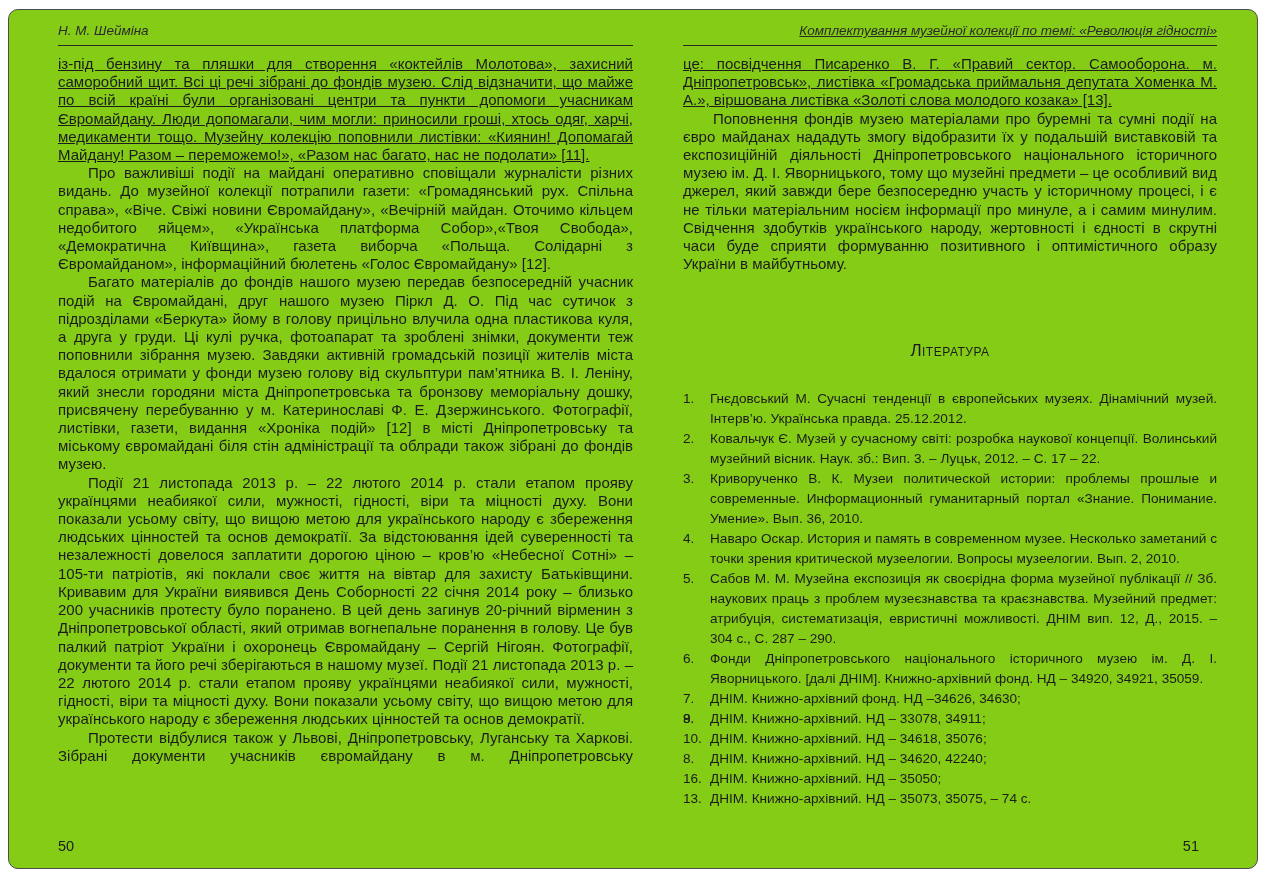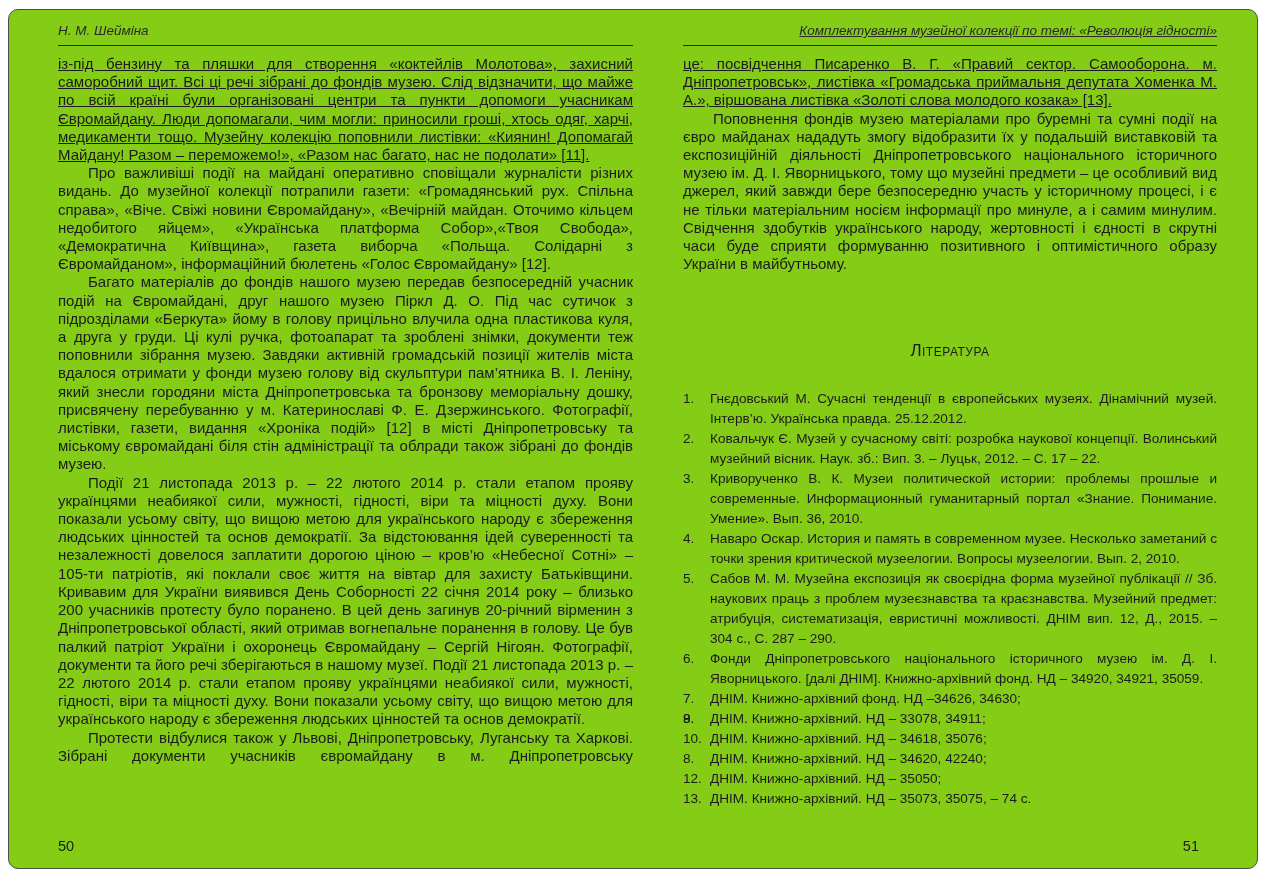--- a/index.html
+++ b/index.html
@@ -141,21 +141,21 @@
         </li>
         <li>
           <span class="ref-num">10.</span>
           <span>ДНІМ. Книжно-архівний. НД – 34618, 35076;</span>
         </li>
         <li>
           <span class="ref-num">8.</span>
           <span>ДНІМ. Книжно-архівний. НД – 34620, 42240;</span>
         </li>
         <li>
-          <span class="ref-num">12.</span>
+          <span class="ref-num">16.</span>
           <span>ДНІМ. Книжно-архівний. НД – 35050;</span>
         </li>
         <li>
           <span class="ref-num">13.</span>
           <span>ДНІМ. Книжно-архівний. НД – 35073, 35075, – 74 с.</span>
         </li>
       </ol>
     </div>
 
     <div class="page-number pn-right">51</div>

